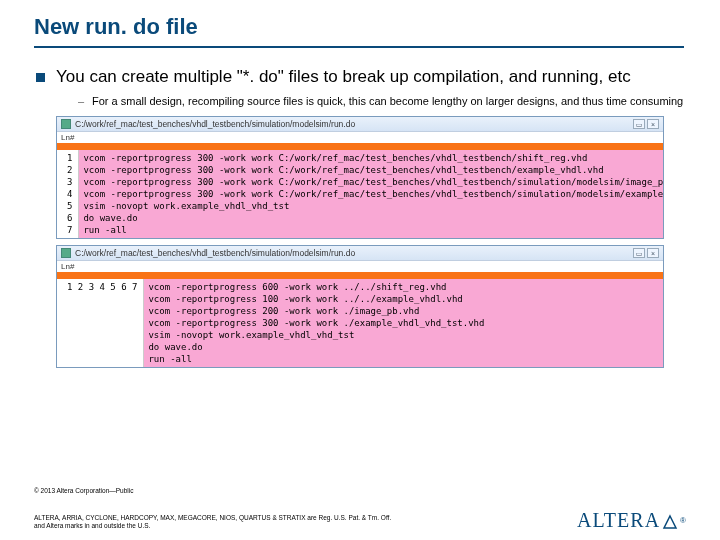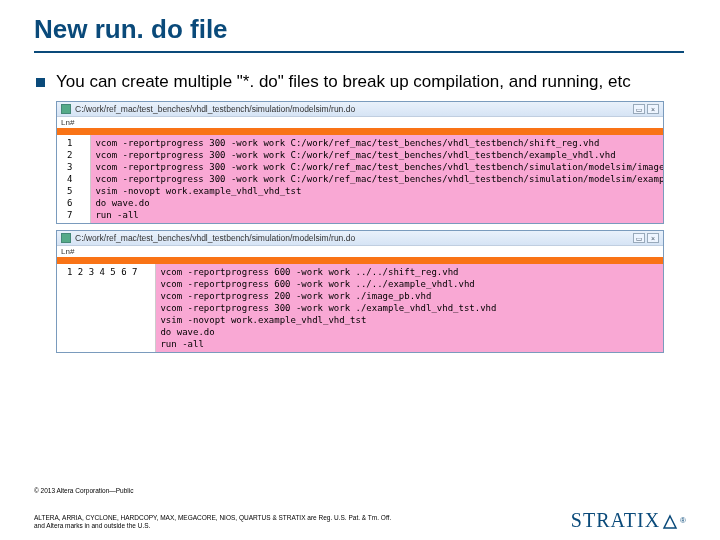--- a/index.html
+++ b/index.html
@@ -6,21 +6,21 @@
   body {
     width: 720px;
     height: 540px;
     background: #fff;
     font-family: Arial, Helvetica, sans-serif;
     position: relative;
     overflow: hidden;
   }
   .title {
     color: #0a4a7a;
-    font-size: 26px;
+    font-size: 22px;
     font-weight: bold;
     padding: 14px 0 0 34px;
   }
   .title-underline {
     height: 2px;
     background: #0a4a7a;
     margin: 6px 34px 0 34px;
     width: 650px;
   }
   .content { padding: 18px 34px 0 34px; }
@@ -79,21 +79,21 @@
     background: #fff;
     border-bottom: 7px solid #f97316;
     padding: 1px 4px;
     font-size: 8px;
     color: #333;
   }
   .code-area { display: flex; }
   .gutter {
     background: #fff;
     border-right: 1px solid #ccc;
-    padding: 2px 18px 2px 10px;
+    padding: 2px 6px 2px 10px;
     color: #000;
     font-family: Consolas, monospace;
     font-size: 9px;
     line-height: 12px;
   }
   .code {
     padding: 2px 4px;
     font-family: Consolas, monospace;
     font-size: 9px;
     line-height: 12px;
@@ -153,20 +153,23 @@
 </head>
 <body>
 
 <div class="title">New run. do file</div>
 <div class="title-underline"></div>
 
 <div class="content">
   <ul class="bullets">
     <li>
       <span>You can create multiple "*. do" files to break up compilation, and running, etc</span>
+      <ul class="sub-bullets">
+        <li>For a small design, recompiling source files is quick, this can become lengthy on larger designs, and thus time consuming</li>
+      </ul>
     </li>
   </ul>
 
   <div class="editor-box">
     <div class="editor-title">
       <span class="editor-icon"></span>
       <span>C:/work/ref_mac/test_benches/vhdl_testbench/simulation/modelsim/run.do</span>
       <span class="minmax">
         <span class="winbtn">▭</span>
         <span class="winbtn">×</span>
@@ -203,36 +206,36 @@
     <div class="ln-header">Ln#</div>
     <div class="code-area">
       <div class="gutter">1
 2
 3
 4
 5
 6
 7</div>
       <div class="code"><span>vcom -reportprogress 600 -work work ../../shift_reg.vhd</span>
-<span>vcom -reportprogress 600 -work work ../../example_vhdl.vhd</span>
+<span>vcom -reportprogress 100 -work work ../../example_vhdl.vhd</span>
 <span>vcom -reportprogress 200 -work work ./image_pb.vhd</span>
 <span>vcom -reportprogress 300 -work work ./example_vhdl_vhd_tst.vhd</span>
 <span>vsim -novopt work.example_vhdl_vhd_tst</span>
 <span>do wave.do</span>
 <span>run -all</span></div>
     </div>
   </div>
 </div>
 
 <div class="copyright">© 2013 Altera Corporation—Public</div>
 <div class="footer">
   <span>ALTERA, ARRIA, CYCLONE, HARDCOPY, MAX, MEGACORE, NIOS, QUARTUS &amp; STRATIX are Reg. U.S. Pat. &amp; Tm. Off.</span><br>
   <span>and Altera marks in and outside the U.S.</span>
 </div>
 
 <div class="logo">
   <span class="logo-text">
-    <span>STRATIX</span><svg class="logo-tri" width="16" height="16" viewBox="0 0 16 16">
+    <span>ALTERA</span><svg class="logo-tri" width="16" height="16" viewBox="0 0 16 16">
         <polygon points="8,2 14,14 2,14" fill="none" stroke="#0a4a7a" stroke-width="1.5"></polygon>
       </svg>
   </span>
   <span class="logo-reg">®</span>
 </div>
 
 </body></html>

